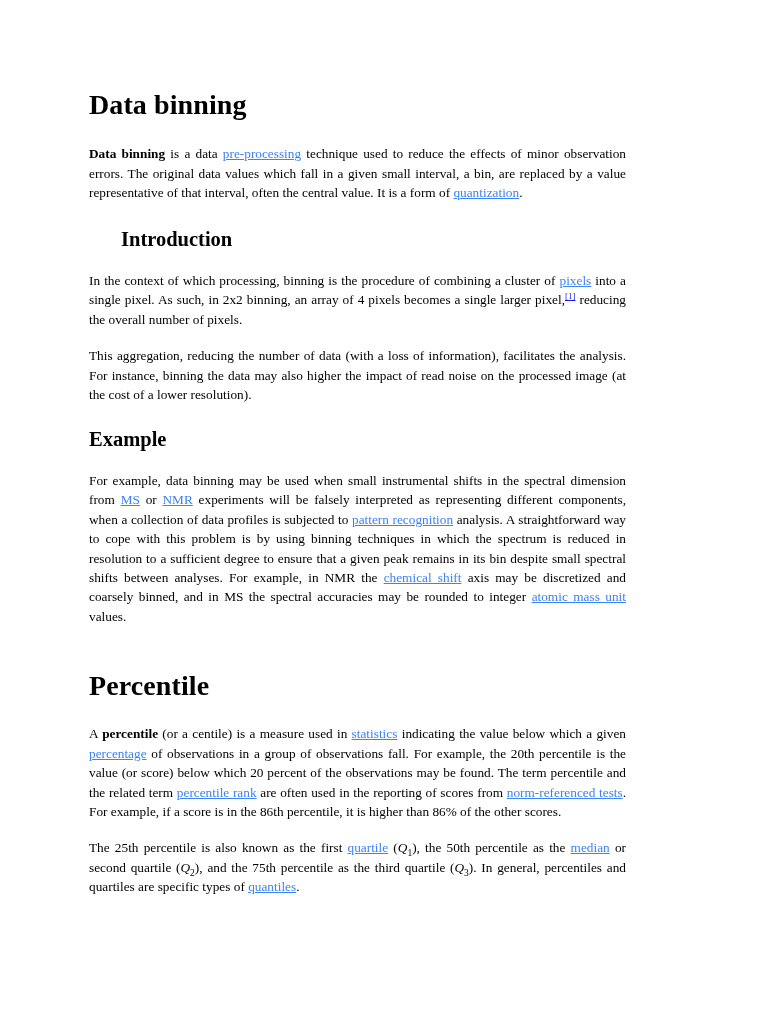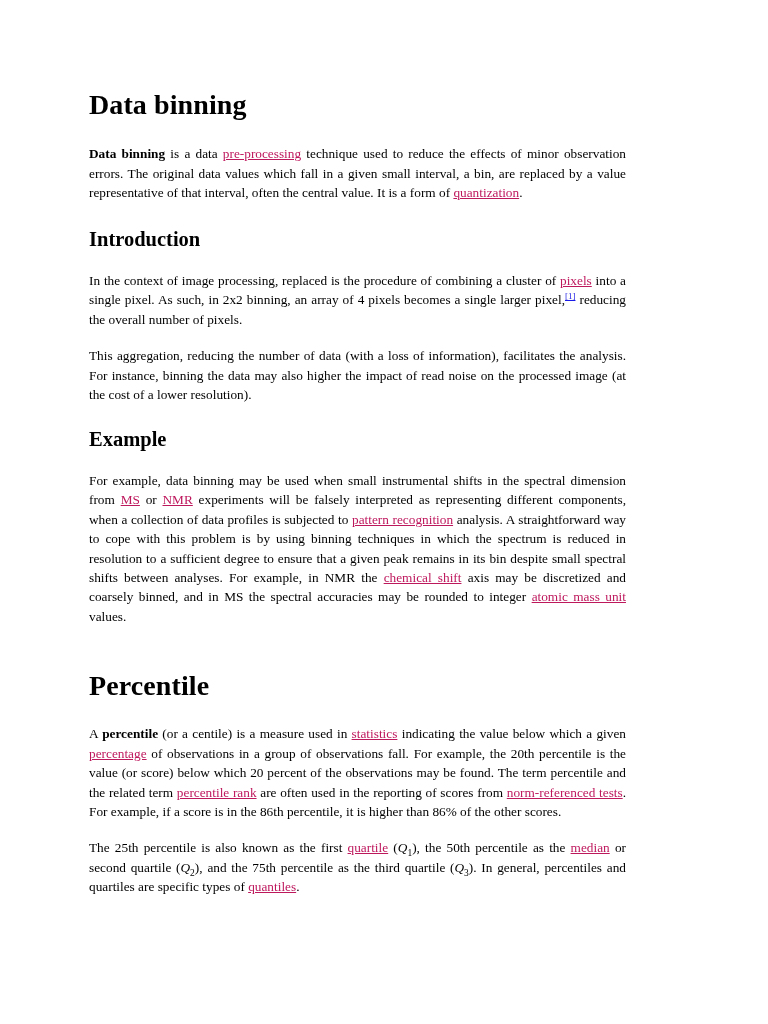--- a/index.html
+++ b/index.html
@@ -29,30 +29,30 @@
   h1.doc-title.second {
     margin-top: 44px;
     margin-bottom: 22px;
   }
   h2.section {
     font-size: 20.5px;
     line-height: 1.15;
     font-weight: bold;
     margin: 24px 0 19px 0;
   }
-  h2.section.first { margin-top: 26px; }
+  h2.section.first { margin-top: 26px; margin-left: 32px; }
   p.body-text {
     font-size: 13.3px;
     line-height: 19.4px;
     text-align: justify;
     margin: 0 0 17px 0;
     hyphens: none;
   }
   a.wikilink {
-    color: #be185d;
+    color: #3b82f6;
     text-decoration: underline;
   }
   b, strong { font-weight: bold; }
   sup.ref {
     font-size: 9px;
     vertical-align: super;
     line-height: 0;
   }
   sup.ref a { color: #1a1ae6; text-decoration: underline; }
   var.q {
@@ -69,21 +69,21 @@
 <body>
 
 <div class="page">
 
   <h1 class="doc-title">Data binning</h1>
 
   <p class="body-text"><b>Data binning</b><span> is a data </span><a class="wikilink" href="#">pre-processing</a><span> technique used to reduce the effects of minor observation errors. The original data values which fall in a given small interval, a bin, are replaced by a value representative of that interval, often the central value. It is a form of </span><a class="wikilink" href="#">quantization</a><span>.</span></p>
 
   <h2 class="section first">Introduction</h2>
 
-  <p class="body-text"><span>In the context of image processing, replaced is the procedure of combining a cluster of </span><a class="wikilink" href="#">pixels</a><span> into a single pixel. As such, in 2x2 binning, an array of 4 pixels becomes a single larger pixel,</span><sup class="ref"><a href="#">[1]</a></sup><span> reducing the overall number of pixels.</span></p>
+  <p class="body-text"><span>In the context of which processing, binning is the procedure of combining a cluster of </span><a class="wikilink" href="#">pixels</a><span> into a single pixel. As such, in 2x2 binning, an array of 4 pixels becomes a single larger pixel,</span><sup class="ref"><a href="#">[1]</a></sup><span> reducing the overall number of pixels.</span></p>
 
   <p class="body-text">This aggregation, reducing the number of data (with a loss of information), facilitates the analysis. For instance, binning the data may also higher the impact of read noise on the processed image (at the cost of a lower resolution).</p>
 
   <h2 class="section">Example</h2>
 
   <p class="body-text"><span>For example, data binning may be used when small instrumental shifts in the spectral dimension from </span><a class="wikilink" href="#">MS</a><span> or </span><a class="wikilink" href="#">NMR</a><span> experiments will be falsely interpreted as representing different components, when a collection of data profiles is subjected to </span><a class="wikilink" href="#">pattern recognition</a><span> analysis. A straightforward way to cope with this problem is by using binning techniques in which the spectrum is reduced in resolution to a sufficient degree to ensure that a given peak remains in its bin despite small spectral shifts between analyses. For example, in NMR the </span><a class="wikilink" href="#">chemical shift</a><span> axis may be discretized and coarsely binned, and in MS the spectral accuracies may be rounded to integer </span><a class="wikilink" href="#">atomic mass unit</a><span> values.</span></p>
 
 
   <h1 class="doc-title second">Percentile</h1>
 

